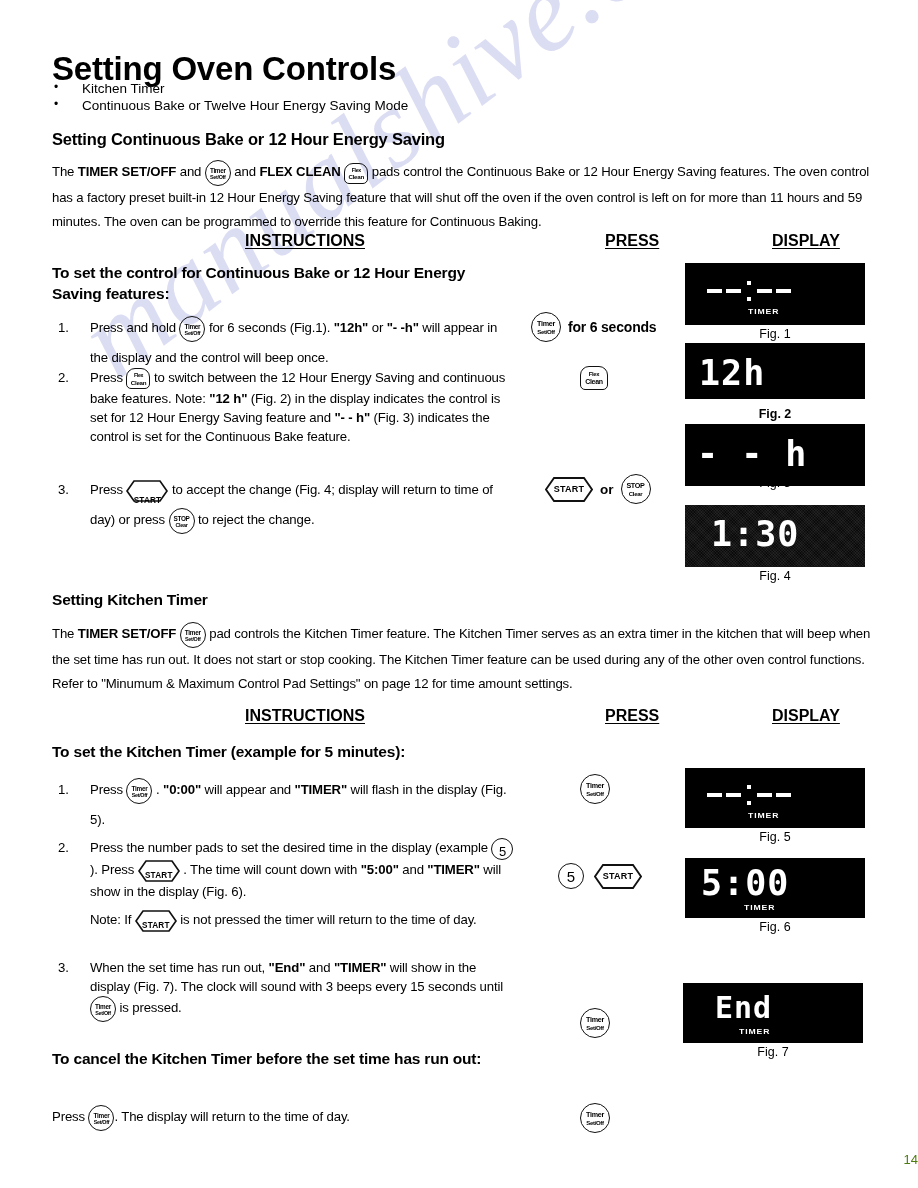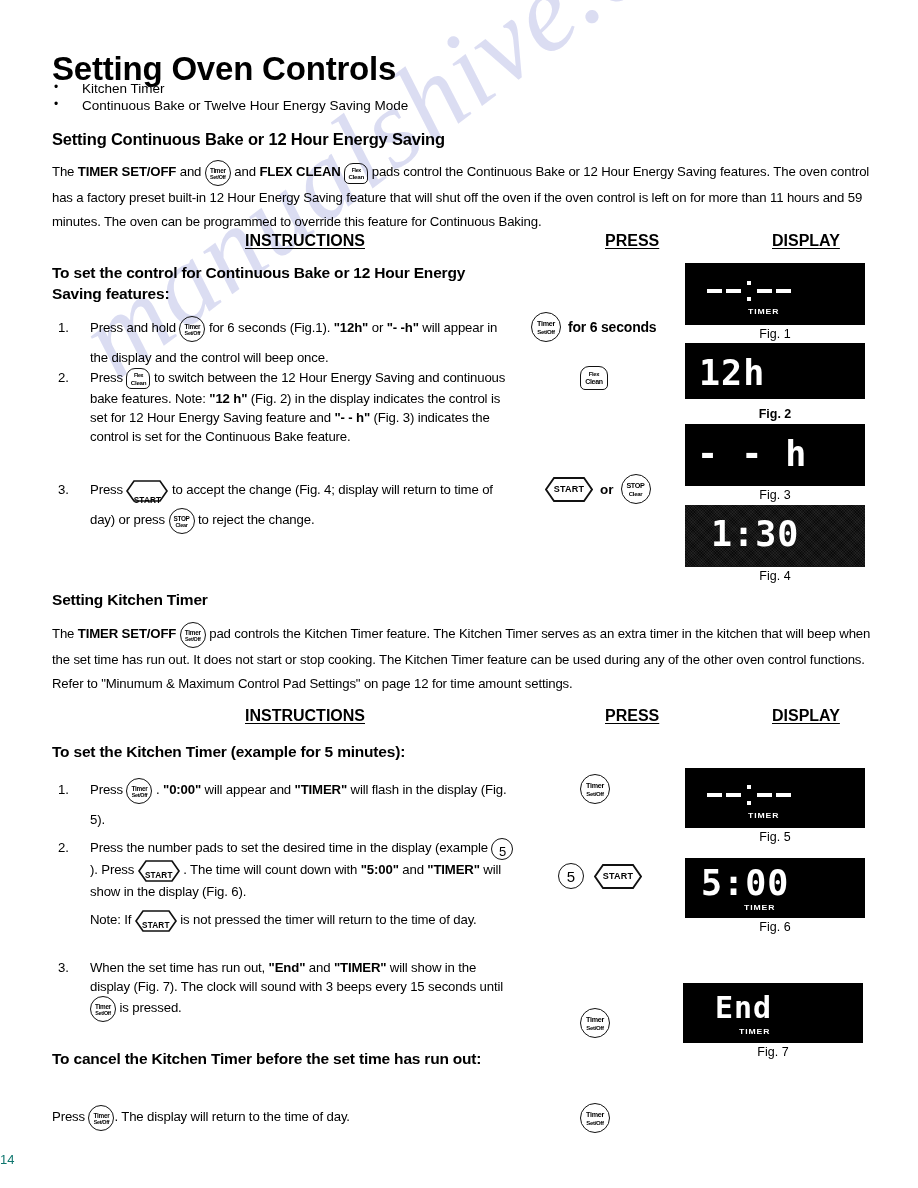--- a/index.html
+++ b/index.html
@@ -261,21 +261,21 @@
   .f1 { left: 685px; top: 263px; width: 180px; height: 62px; }
   .f2 { left: 685px; top: 343px; width: 180px; height: 56px; }
   .f3 { left: 685px; top: 424px; width: 180px; height: 62px; }
   .f4 { left: 685px; top: 505px; width: 180px; height: 62px; }
   .f5 { left: 685px; top: 768px; width: 180px; height: 60px; }
   .f6 { left: 685px; top: 858px; width: 180px; height: 60px; }
   .f7 { left: 683px; top: 983px; width: 180px; height: 60px; }
 
   .c1 { left: 685px; top: 327px; width: 180px; }
   .c2 { left: 685px; top: 407px; width: 180px; font-weight: bold; }
-  .c3 { left: 685px; top: 488px; width: 180px; }
+  .c3 { left: 685px; top: 476px; width: 180px; }
   .c4 { left: 685px; top: 569px; width: 180px; }
   .c5 { left: 685px; top: 830px; width: 180px; }
   .c6 { left: 685px; top: 920px; width: 180px; }
   .c7 { left: 683px; top: 1045px; width: 180px; }
 
   
   .dashclock { position: absolute; }
   .dashclock .d {
     position: absolute;
     width: 15px; height: 4px;
@@ -284,23 +284,23 @@
   .dashclock .dot {
     position: absolute;
     width: 4px; height: 4px;
     background: #fff;
   }
 
   
   .pageno {
     position: absolute;
     left: 0; right: 0; top: 1152px;
-    text-align: left;
+    text-align: right;
     font-size: 13px;
-    color: #0f766e;
+    color: #4d7c0f;
   }
 
   b, strong { font-weight: bold; }
 </style>
 </head>
 <body>
 
 <div id="page">
 
   <div class="watermark">manualshive.com</div>

